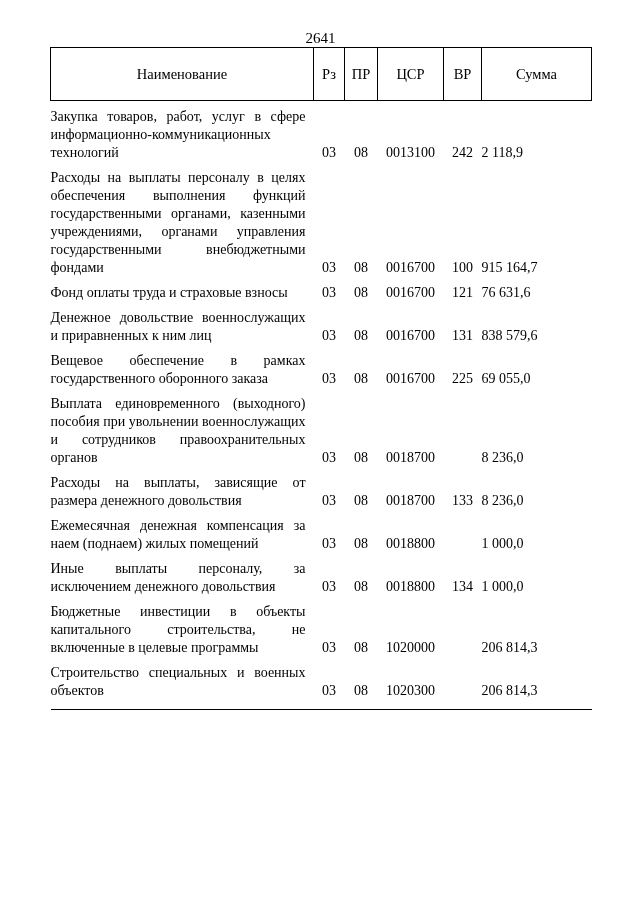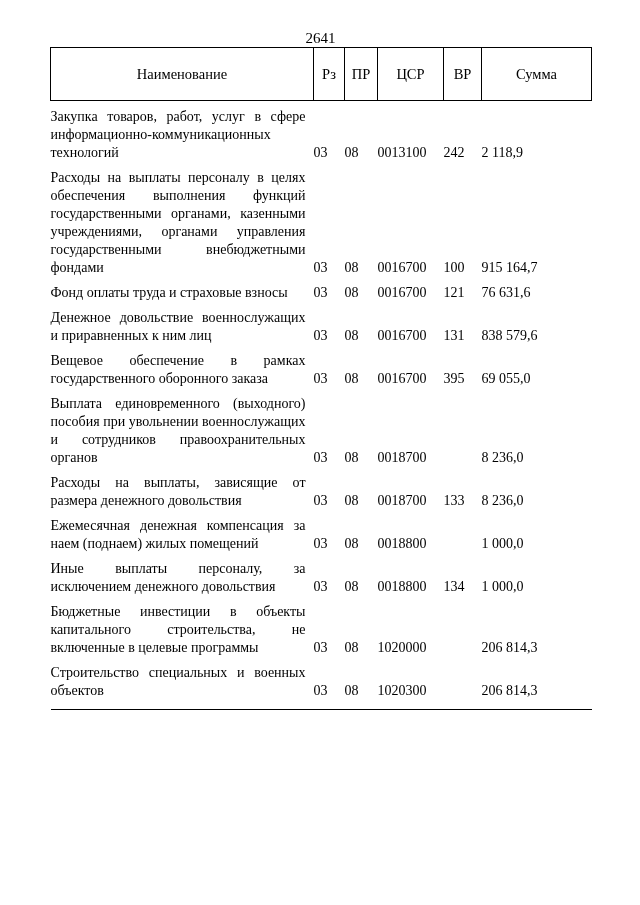--- a/index.html
+++ b/index.html
@@ -38,21 +38,21 @@
     padding: 2px;
   }
   tbody td {
     font-size: 14px;
     line-height: 18px;
     vertical-align: bottom;
     padding-top: 7px;
   }
   tbody tr:last-child td { padding-bottom: 9px; }
   td.name { text-align: justify; padding-right: 8px; }
-  td.code { white-space: nowrap; }
+  td.code { text-align: center; white-space: nowrap; }
   td.sum  { white-space: nowrap; padding-right: 5px; }
 </style>
 </head>
 <body>
 
 <div class="page">
   <div class="page-number">2641</div>
 
   <table class="budget">
     <colgroup>
@@ -104,21 +104,21 @@
           <td class="code">08</td>
           <td class="code">0016700</td>
           <td class="code">131</td>
           <td class="sum">838 579,6</td>
         </tr>
         <tr>
           <td class="name">Вещевое обеспечение в рамках государственного оборонного заказа</td>
           <td class="code">03</td>
           <td class="code">08</td>
           <td class="code">0016700</td>
-          <td class="code">395</td>
+          <td class="code">225</td>
           <td class="sum">69 055,0</td>
         </tr>
         <tr>
           <td class="name">Выплата единовременного (выходного) пособия при увольнении военнослужащих и сотрудников правоохранительных органов</td>
           <td class="code">03</td>
           <td class="code">08</td>
           <td class="code">0018700</td>
           <td class="code"></td>
           <td class="sum">8 236,0</td>
         </tr>

